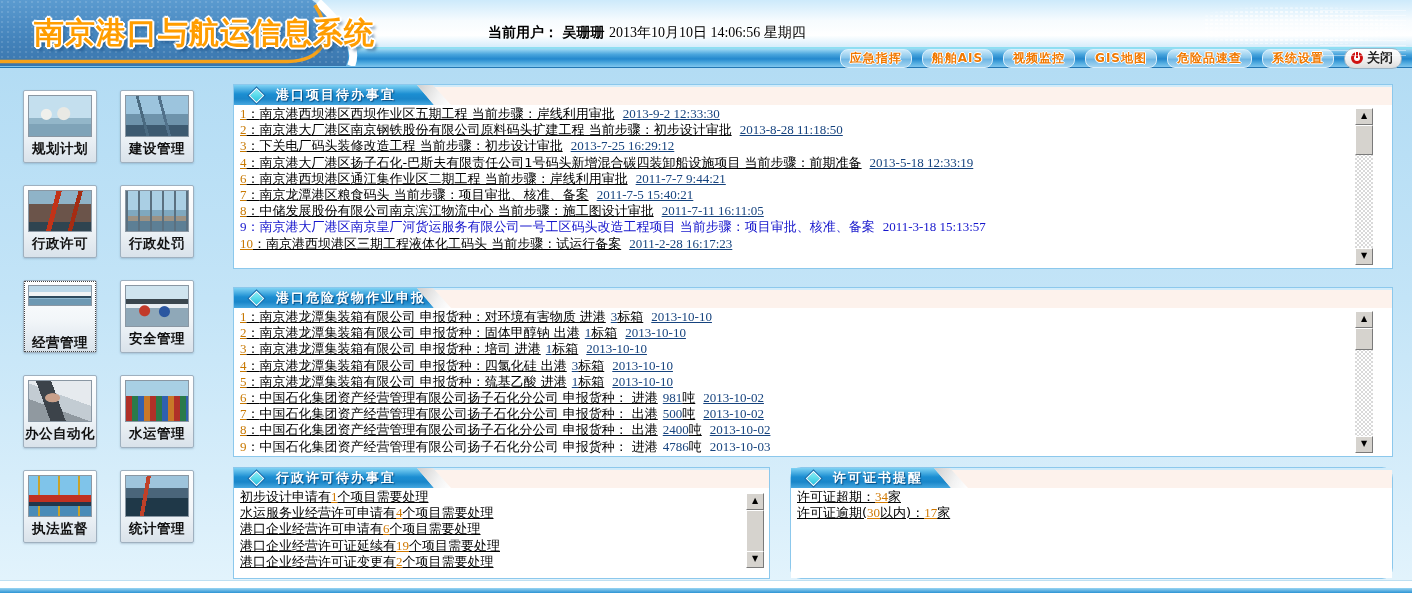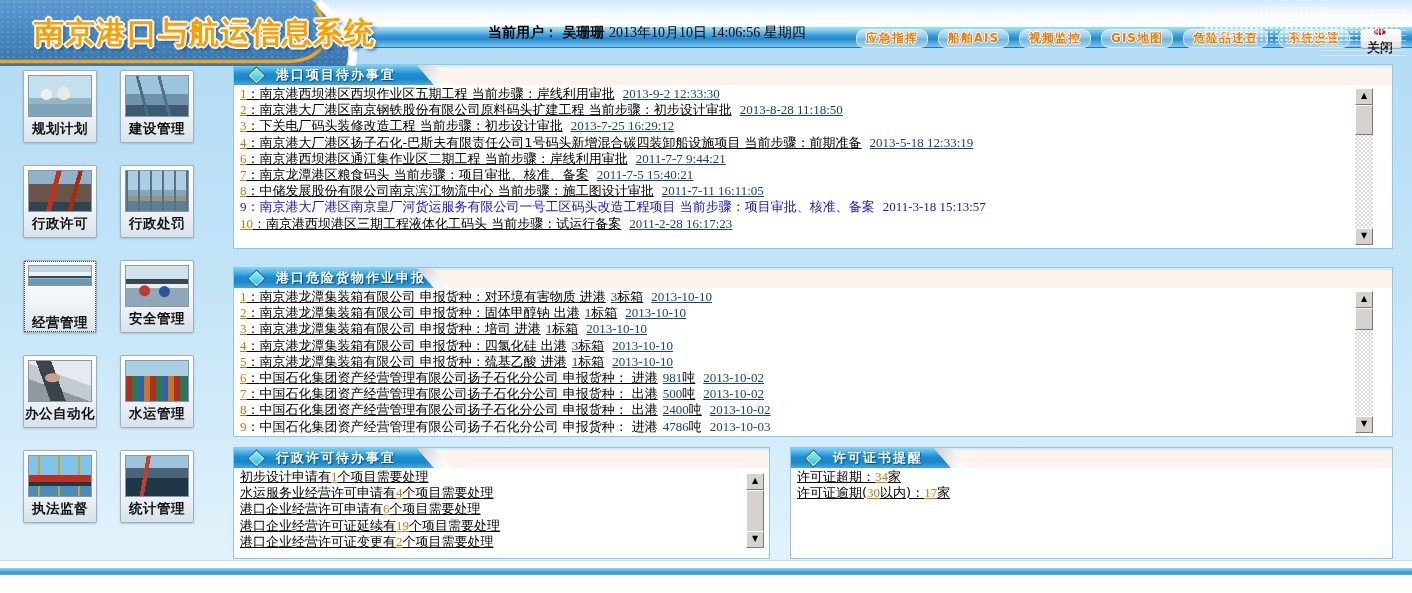--- a/index.html
+++ b/index.html
@@ -1,34 +1,34 @@
 <!DOCTYPE html>
 <html><head>
 <meta charset="utf-8">
 <style>
   html,body{margin:0;padding:0;}
   body{width:1412px;height:593px;overflow:hidden;background:#fff;
        font-family:"DejaVu Sans","Liberation Sans",sans-serif;position:relative;}
 
   
-  .header{position:relative;height:48px;background:linear-gradient(180deg,#cdeafb 0%,#f6fbfe 30%,#ffffff 52%,#d8eefb 68%,#cfeafa 100%);}
+  .header{position:relative;height:68px;background:linear-gradient(180deg,#cdeafb 0%,#f6fbfe 30%,#ffffff 52%,#d8eefb 68%,#cfeafa 100%);}
   .user-bar{position:absolute;left:488px;top:24px;font-size:14px;color:#000;white-space:nowrap;z-index:3;}
   .user-bar .ulabel,.user-bar .uname{font-weight:bold;}
   .user-bar .udate{font-family:"Liberation Serif",serif;}
   .nav-strip{position:absolute;left:0;right:0;bottom:0;height:21px;
      background:linear-gradient(180deg,#9bd7f3 0%,#49a5dd 30%,#2388cd 55%,#55aee2 80%,#7fc6ee 100%);
      border-top:2px solid #8fdef2;border-bottom:1px solid #2277b4;box-sizing:border-box;
      display:flex;align-items:center;justify-content:flex-end;gap:10px;padding-right:10px;z-index:2;}
   .nav-btn{height:17px;padding:0 9px;border-radius:8px;border:1px solid #d9effc;
      background:linear-gradient(180deg,#cdeafa 0%,#8cc8ec 45%,#6fb6e4 55%,#a6d6f2 100%);
      font-size:12px;font-weight:bold;color:#f07800;display:flex;align-items:center;cursor:pointer;
      text-shadow:-1px 0 #fff,1px 0 #fff,0 -1px #fff,0 1px #fff;letter-spacing:1px;white-space:nowrap;}
-  .close-btn{height:19px;padding:0 8px 0 6px;border-radius:3px;border:1px solid #9ab4c6;
+  .close-btn{height:19px;padding:0 8px 0 6px;border-radius:10px;border:1px solid #9ab4c6;
      background:linear-gradient(180deg,#ffffff 0%,#f0f0f0 60%,#dcdcdc 100%);
-     font-size:13px;font-weight:bold;color:#222;display:flex;align-items:center;gap:4px;cursor:pointer;white-space:nowrap;flex-direction:column;}
+     font-size:13px;font-weight:bold;color:#222;display:flex;align-items:center;gap:4px;cursor:pointer;white-space:nowrap;}
   .power-icon{width:12px;height:12px;border-radius:50%;border:3px solid #cf1010;box-sizing:border-box;position:relative;background:#fff;}
   .power-icon::before{content:"";position:absolute;left:1px;top:-3px;width:2px;height:6px;background:#cf1010;border-left:1px solid #fff;border-right:1px solid #fff;}
   .title-band{position:absolute;left:0;top:0;z-index:4;pointer-events:none;}
   .app-title{position:absolute;left:34px;top:13px;z-index:5;font-size:30px;font-weight:bold;color:#ff9d00;letter-spacing:1px;white-space:nowrap;
      text-shadow:-2px 0 #fff,2px 0 #fff,0 -2px #fff,0 2px #fff,-1px -1px #fff,1px 1px #fff,-1px 1px #fff,1px -1px #fff,3px 4px 3px rgba(20,70,120,.55);}
   .deco-pattern{position:absolute;right:8px;top:6px;width:200px;height:38px;z-index:3;opacity:.75;
      background-image:radial-gradient(circle,rgba(255,255,255,.9) 1.1px,transparent 1.4px);
      background-size:5px 4px;border-radius:12px;
      -webkit-mask-image:radial-gradient(ellipse at 45% 55%,#000 0 55%,transparent 75%);
              mask-image:radial-gradient(ellipse at 45% 55%,#000 0 55%,transparent 75%);}
@@ -60,21 +60,21 @@
   .t7{background:radial-gradient(ellipse at 38% 42%,#c9a08a 0 7px,transparent 8px),linear-gradient(250deg,transparent 0 52%,#3c434a 52% 72%,transparent 72%),linear-gradient(200deg,#e6eaee 0 40%,#c3ccd3 40% 65%,#9099a0 65% 100%);}
   .t8{background:linear-gradient(180deg,#a8cfe4 0 38%,transparent 38%),repeating-linear-gradient(90deg,#b03028 0 6px,#2a7a4a 6px 12px,#3060b0 12px 18px,#c87828 18px 24px);}
   .t9{background:linear-gradient(180deg,transparent 0 48%,#c03020 48% 66%,#22364a 66% 74%,transparent 74%),repeating-linear-gradient(90deg,transparent 0 9px,#c8a22a 9px 11px,transparent 11px 20px),linear-gradient(180deg,#7fc4ea 0 60%,#4a8cb8 60% 100%);}
   .t10{background:linear-gradient(100deg,transparent 0 30%,#c04028 30% 36%,transparent 36%),linear-gradient(180deg,#9ec4dc 0 30%,#4a657a 30% 55%,#1f3848 55% 100%);}
 
   
   .panel{position:absolute;background:#fff;border:1px solid #8cc8ec;box-sizing:border-box;}
   .panel-1{left:233px;top:16px;width:1160px;height:185px;}
   .panel-2{left:233px;top:219px;width:1160px;height:170px;}
   .panel-3{left:233px;top:399px;width:537px;height:112px;}
-  .panel-4{left:790px;top:399px;width:603px;height:112px;}
+  .panel-4{left:790px;top:399px;width:603px;height:112px;border-radius:11px;}
   .phead{position:relative;height:20px;background:#fdf2ec;border-top:2px solid #d2ecfa;box-sizing:border-box;}
   .phead-bar{position:absolute;left:0;top:-2px;width:200px;height:20px;
      background:linear-gradient(180deg,#7fd2f4 0%,#1b8ed2 45%,#1a86c9 70%,#47a8e0 100%);
      clip-path:polygon(0 0,183px 0,200px 100%,0 100%);display:flex;align-items:center;}
   .phead-slant{position:absolute;left:183px;top:-2px;width:34px;height:20px;
      background:linear-gradient(115deg,#cfcfcf 0%,#f2f2f2 60%,#ffffff 100%);
      clip-path:polygon(0 0,16px 0,34px 100%,17px 100%);}
   .diamond-icon{width:9px;height:9px;margin:0 0 0 17px;background:linear-gradient(135deg,#8df0f6 0%,#25c3de 100%);
      transform:rotate(45deg);border:1px solid #f2ffff;box-shadow:0 0 0 1px #1c6ca8;flex:0 0 auto;}
   .ptitle{color:#fff;font-size:13px;font-weight:bold;letter-spacing:2px;margin-left:14px;white-space:nowrap;

